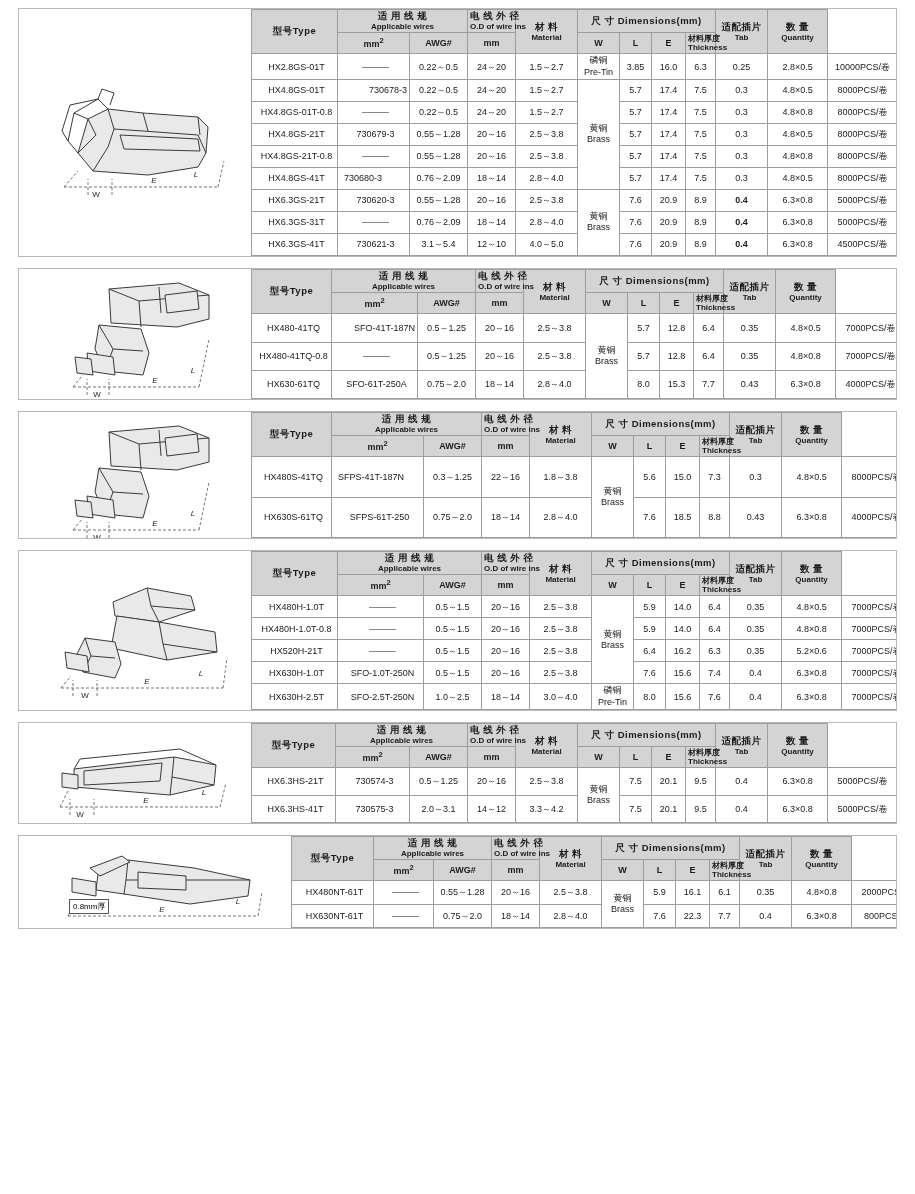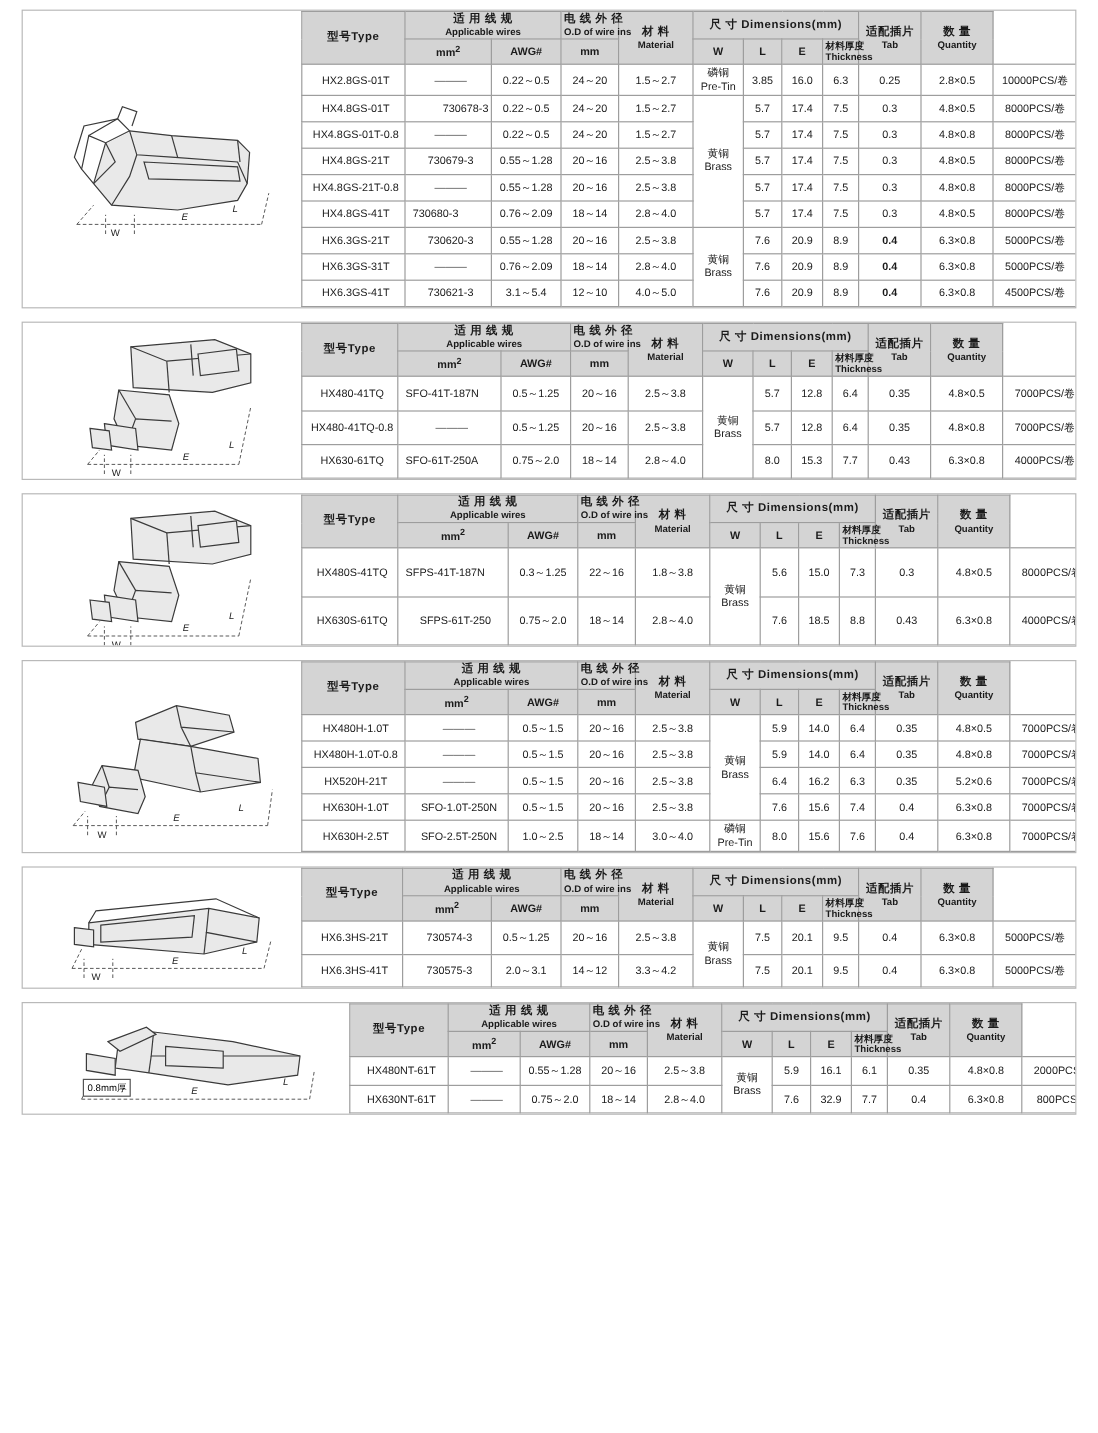--- a/index.html
+++ b/index.html
@@ -379,21 +379,21 @@
       <th>E</th>
       <th>
         <div class="sub">材料厚度</div>
                   <div class="sub">Thickness</div>
       </th>
     </tr>
   </thead>
         <tbody>
               <tr>
     <td class="typecell">HX480-41TQ</td>
-    <td class="typecell" style="text-align:left">SFO-41T-187N</td>
+    <td class="typecell" style="text-align:right">SFO-41T-187N</td>
     <td>0.5～1.25</td>
     <td>20～16</td>
     <td>2.5～3.8</td>
     <td rowspan="3">
       <div class="mat">黄铜</div>
                   <div class="mat">Brass</div>
                 </td>
     <td>5.7</td>
     <td>12.8</td>
     <td>6.4</td>
@@ -410,21 +410,21 @@
 
     <td>5.7</td>
     <td>12.8</td>
     <td>6.4</td>
     <td class="">0.35</td>
     <td>4.8×0.8</td>
     <td>7000PCS/卷</td>
   </tr>
               <tr>
     <td class="typecell">HX630-61TQ</td>
-    <td class="typecell" style="text-align:left">SFO-61T-250A</td>
+    <td class="typecell" style="text-align:center">SFO-61T-250A</td>
     <td>0.75～2.0</td>
     <td>18～14</td>
     <td>2.8～4.0</td>
 
     <td>8.0</td>
     <td>15.3</td>
     <td>7.7</td>
     <td class="">0.43</td>
     <td>6.3×0.8</td>
     <td>4000PCS/卷</td>
@@ -934,21 +934,21 @@
     <td>2000PCS/卷</td>
   </tr>
               <tr>
     <td class="typecell">HX630NT-61T</td>
     <td class="typecell" style="text-align:center"><span class="dash">———</span></td>
     <td>0.75～2.0</td>
     <td>18～14</td>
     <td>2.8～4.0</td>
 
     <td>7.6</td>
-    <td>32.9</td>
+    <td>22.3</td>
     <td>7.7</td>
     <td class="">0.4</td>
     <td>6.3×0.8</td>
     <td>800PCS/卷</td>
   </tr>
             </tbody>
       </table>
     </div>
   </div>
     </div>

